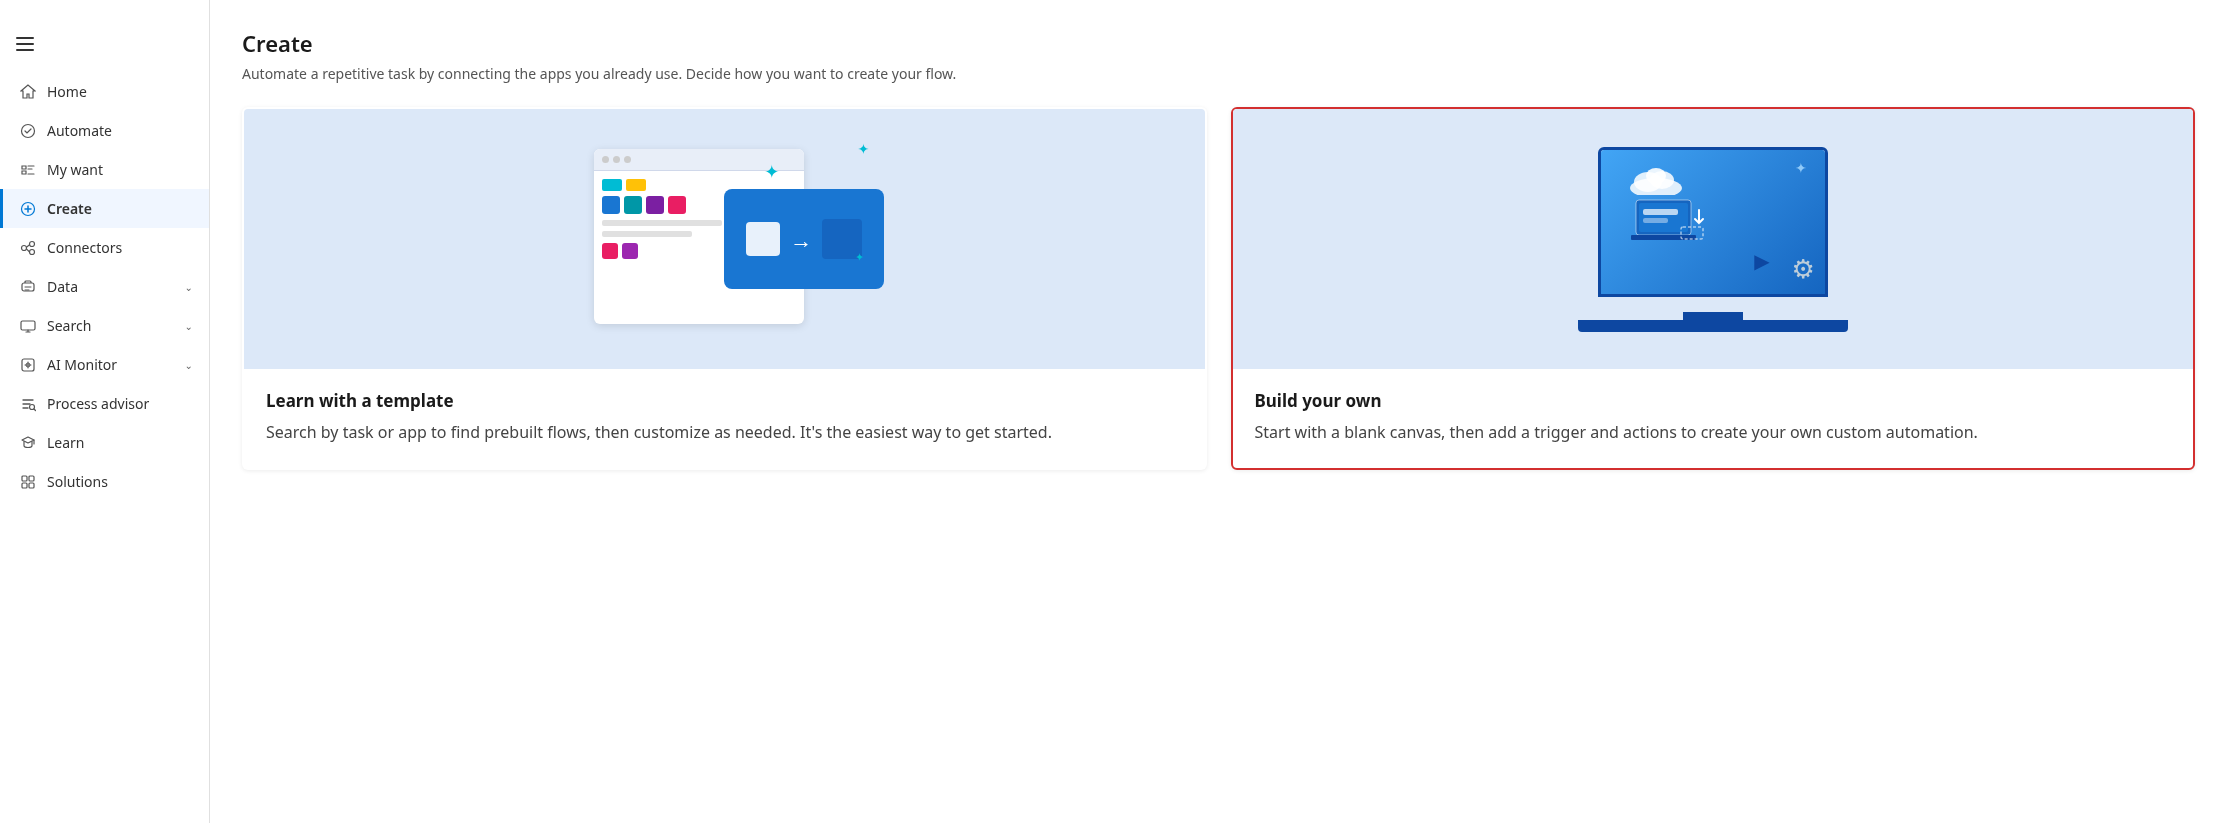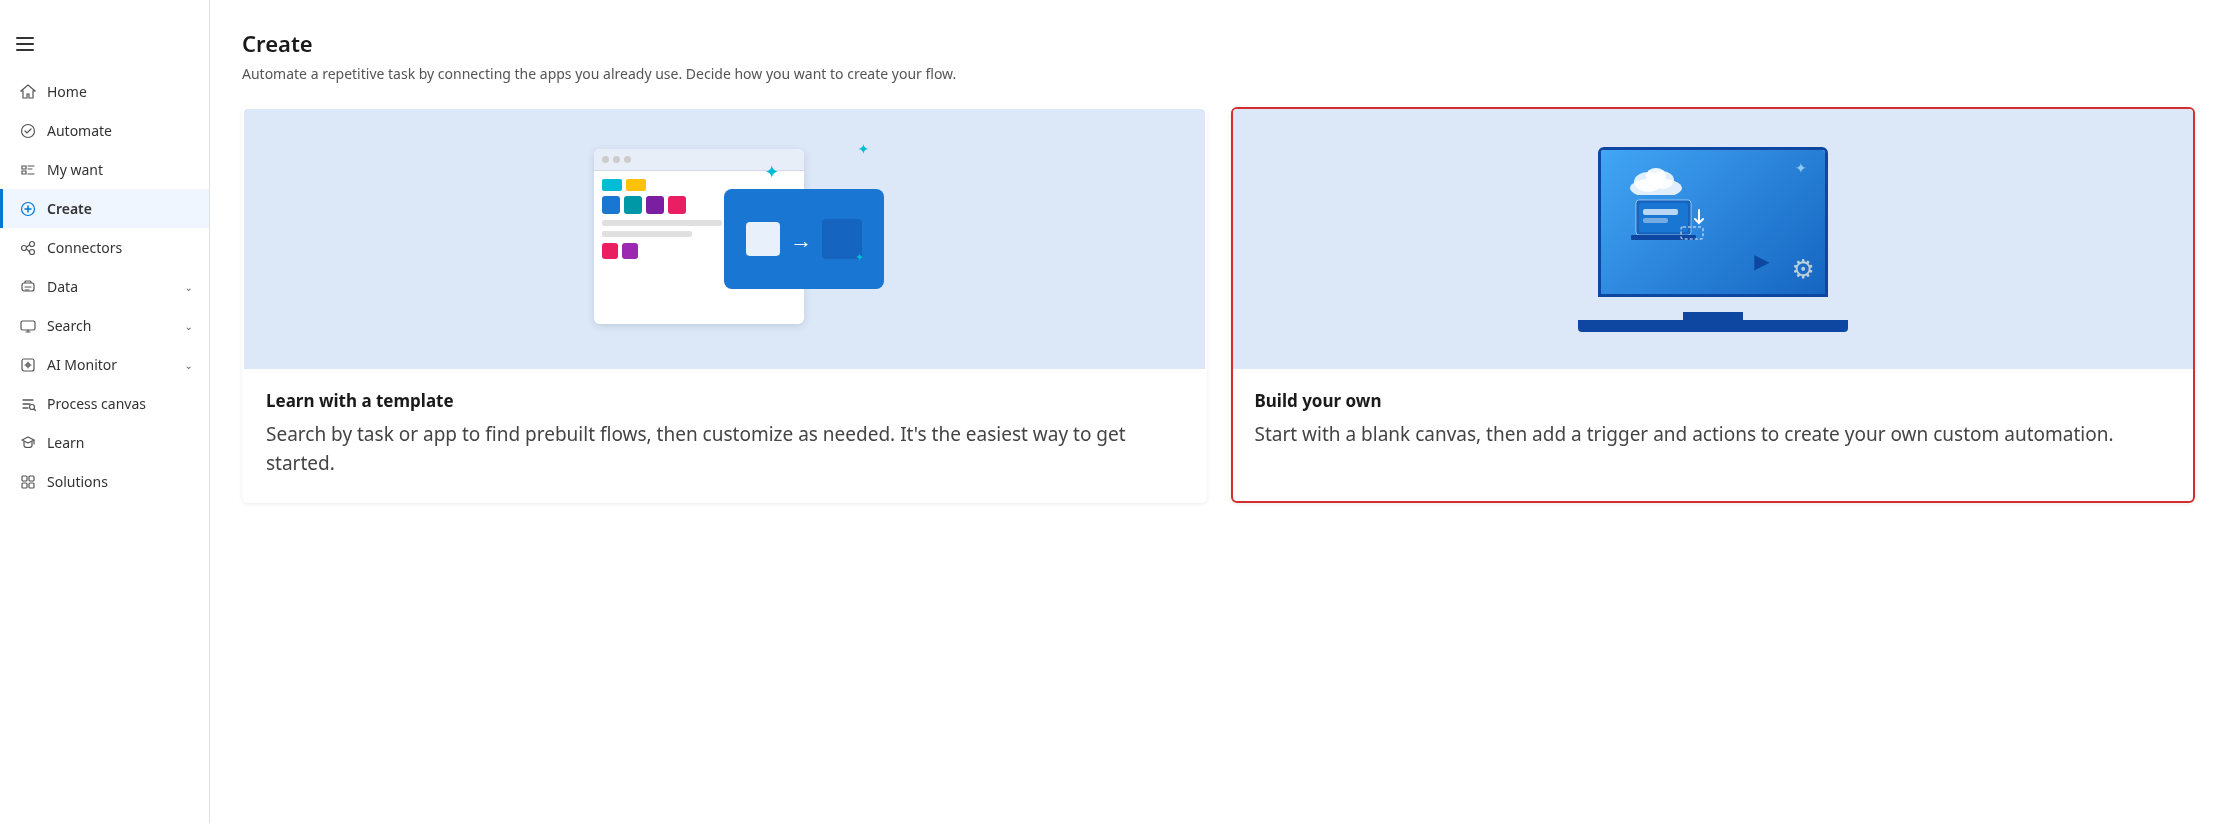--- a/index.html
+++ b/index.html
@@ -98,21 +98,21 @@
     .card-body {
       padding: 20px 22px 24px 22px;
     }
     .card-title {
       font-size: 17px;
       font-weight: 700;
       color: #1a1a1a;
       margin-bottom: 8px;
     }
     .card-desc {
-      font-size: 19px;
+      font-size: 16px;
       color: #444;
       line-height: 1.5;
     }
 
     
     .template-illustration {
       position: relative;
       width: 320px;
       height: 220px;
     }
@@ -337,21 +337,21 @@
   </div>
 
   <div class="sidebar-item">
     <span class="icon">
       <svg width="16" height="16" viewBox="0 0 16 16" fill="none">
         <path d="M3 4h10M3 8h7M3 12h5" stroke="#555" stroke-width="1.3" stroke-linecap="round"></path>
         <circle cx="12" cy="11" r="2.5" stroke="#555" stroke-width="1.2"></circle>
         <path d="M14 13l1.5 1.5" stroke="#555" stroke-width="1.2" stroke-linecap="round"></path>
       </svg>
     </span>
-    <span>Process canvas</span>
+    <span>Process advisor</span>
   </div>
 
   <div class="sidebar-item">
     <span class="icon">
       <svg width="16" height="16" viewBox="0 0 16 16" fill="none">
         <path d="M2 5l6-3 6 3-6 3-6-3z" stroke="#555" stroke-width="1.2" stroke-linejoin="round"></path>
         <path d="M4 6.5v4c0 1.1 1.8 2 4 2s4-.9 4-2v-4" stroke="#555" stroke-width="1.2" stroke-linecap="round"></path>
         <path d="M14 5v4" stroke="#555" stroke-width="1.2" stroke-linecap="round"></path>
       </svg>
     </span>

